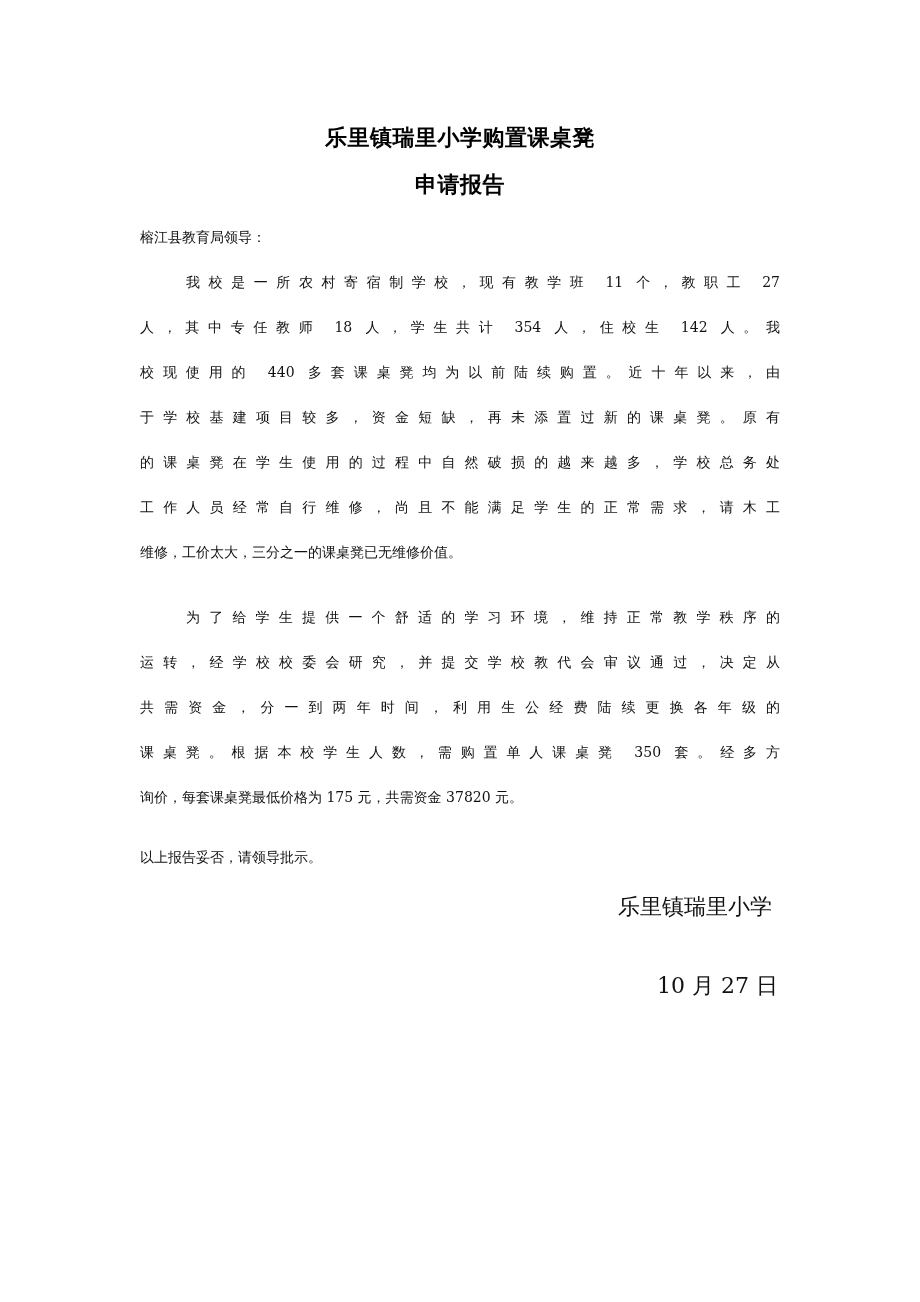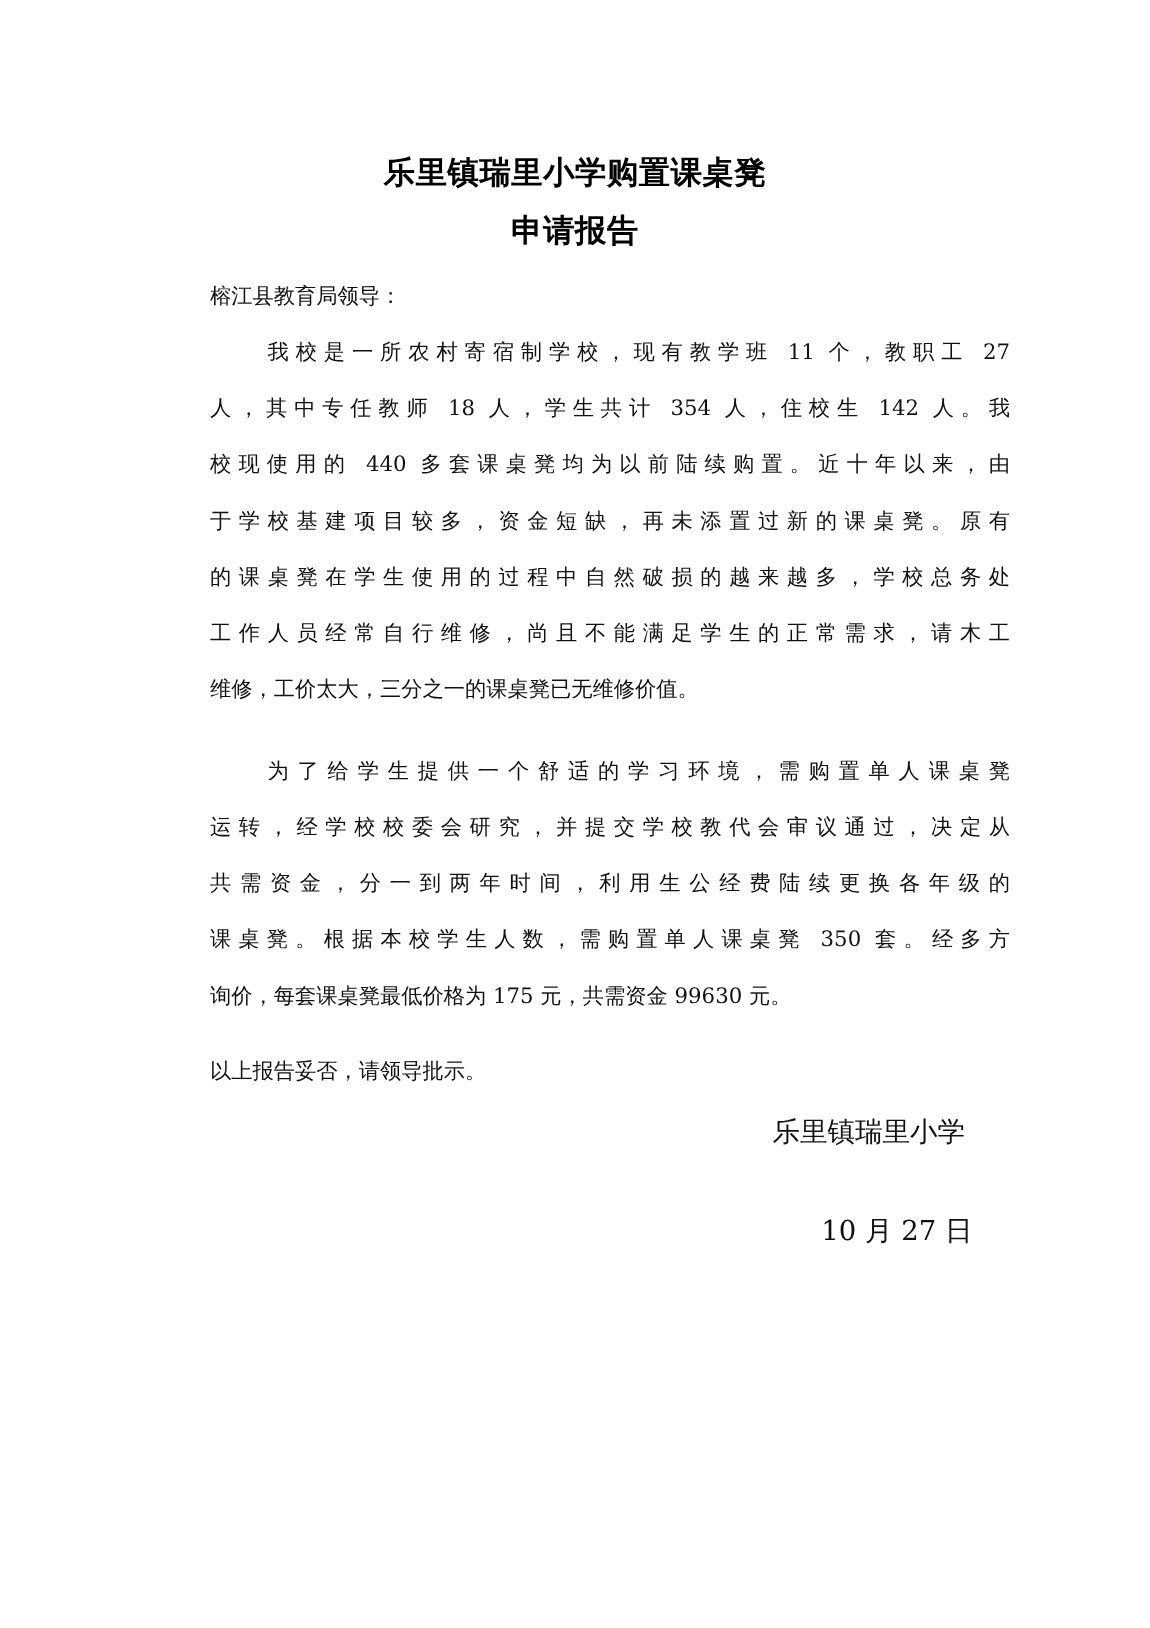--- a/index.html
+++ b/index.html
@@ -23,36 +23,35 @@
       height: 1302px;
       background: #ffffff;
     }
     .title {
       position: absolute;
       left: 0;
       width: 920px;
       text-align: center;
       font-family: "DejaVu Sans", "Liberation Sans", sans-serif;
       font-weight: bold;
-      font-size: 25px;
+      font-size: 22px;
       letter-spacing: 0.5px;
       line-height: 30px;
       color: #000000;
     }
     .title-1 { top: 123px; }
     .title-2 { top: 170px; }
     .line {
       position: absolute;
       left: 140px;
       width: 640px;
-      font-size: 17px;
+      font-size: 14px;
       line-height: 28px;
       white-space: nowrap;
       color: #111111;
-      margin-left: 28px;
     }
     .line.justify {
       text-align: justify;
       text-align-last: justify;
     }
     .line.indent {
       left: 186px;
       width: 594px;
     }
     .right {
@@ -74,24 +73,24 @@
   <div class="line" style="top:223px;">榕江县教育局领导：</div>
 
   <div class="line indent justify" style="top:268px;">我校是一所农村寄宿制学校，现有教学班 11 个，教职工 27</div>
   <div class="line justify" style="top:313px;">人，其中专任教师 18 人，学生共计 354 人，住校生 142 人。我</div>
   <div class="line justify" style="top:358px;">校现使用的 440 多套课桌凳均为以前陆续购置。近十年以来，由</div>
   <div class="line justify" style="top:403px;">于学校基建项目较多，资金短缺，再未添置过新的课桌凳。原有</div>
   <div class="line justify" style="top:448px;">的课桌凳在学生使用的过程中自然破损的越来越多，学校总务处</div>
   <div class="line justify" style="top:493px;">工作人员经常自行维修，尚且不能满足学生的正常需求，请木工</div>
   <div class="line" style="top:538px;">维修，工价太大，三分之一的课桌凳已无维修价值。</div>
 
-  <div class="line indent justify" style="top:603px;">为了给学生提供一个舒适的学习环境，需购置单人课桌凳</div>
+  <div class="line indent justify" style="top:603px;">为了给学生提供一个舒适的学习环境，维持正常教学秩序的</div>
   <div class="line justify" style="top:648px;">运转，经学校校委会研究，并提交学校教代会审议通过，决定从</div>
   <div class="line justify" style="top:693px;">共需资金，分一到两年时间，利用生公经费陆续更换各年级的</div>
   <div class="line justify" style="top:738px;">课桌凳。根据本校学生人数，需购置单人课桌凳 350 套。经多方</div>
-  <div class="line" style="top:783px;">询价，每套课桌凳最低价格为 175 元，共需资金 99630 元。</div>
+  <div class="line" style="top:783px;">询价，每套课桌凳最低价格为 175 元，共需资金 37820 元。</div>
 
   <div class="line" style="top:843px;">以上报告妥否，请领导批示。</div>
 
   <div class="right" style="top:893px; right:148px;">乐里镇瑞里小学</div>
   <div class="right" style="top:940px; right:142px;margin-top:32px;">10 月 27 日</div>
 
 </div>
 
 </body></html>

